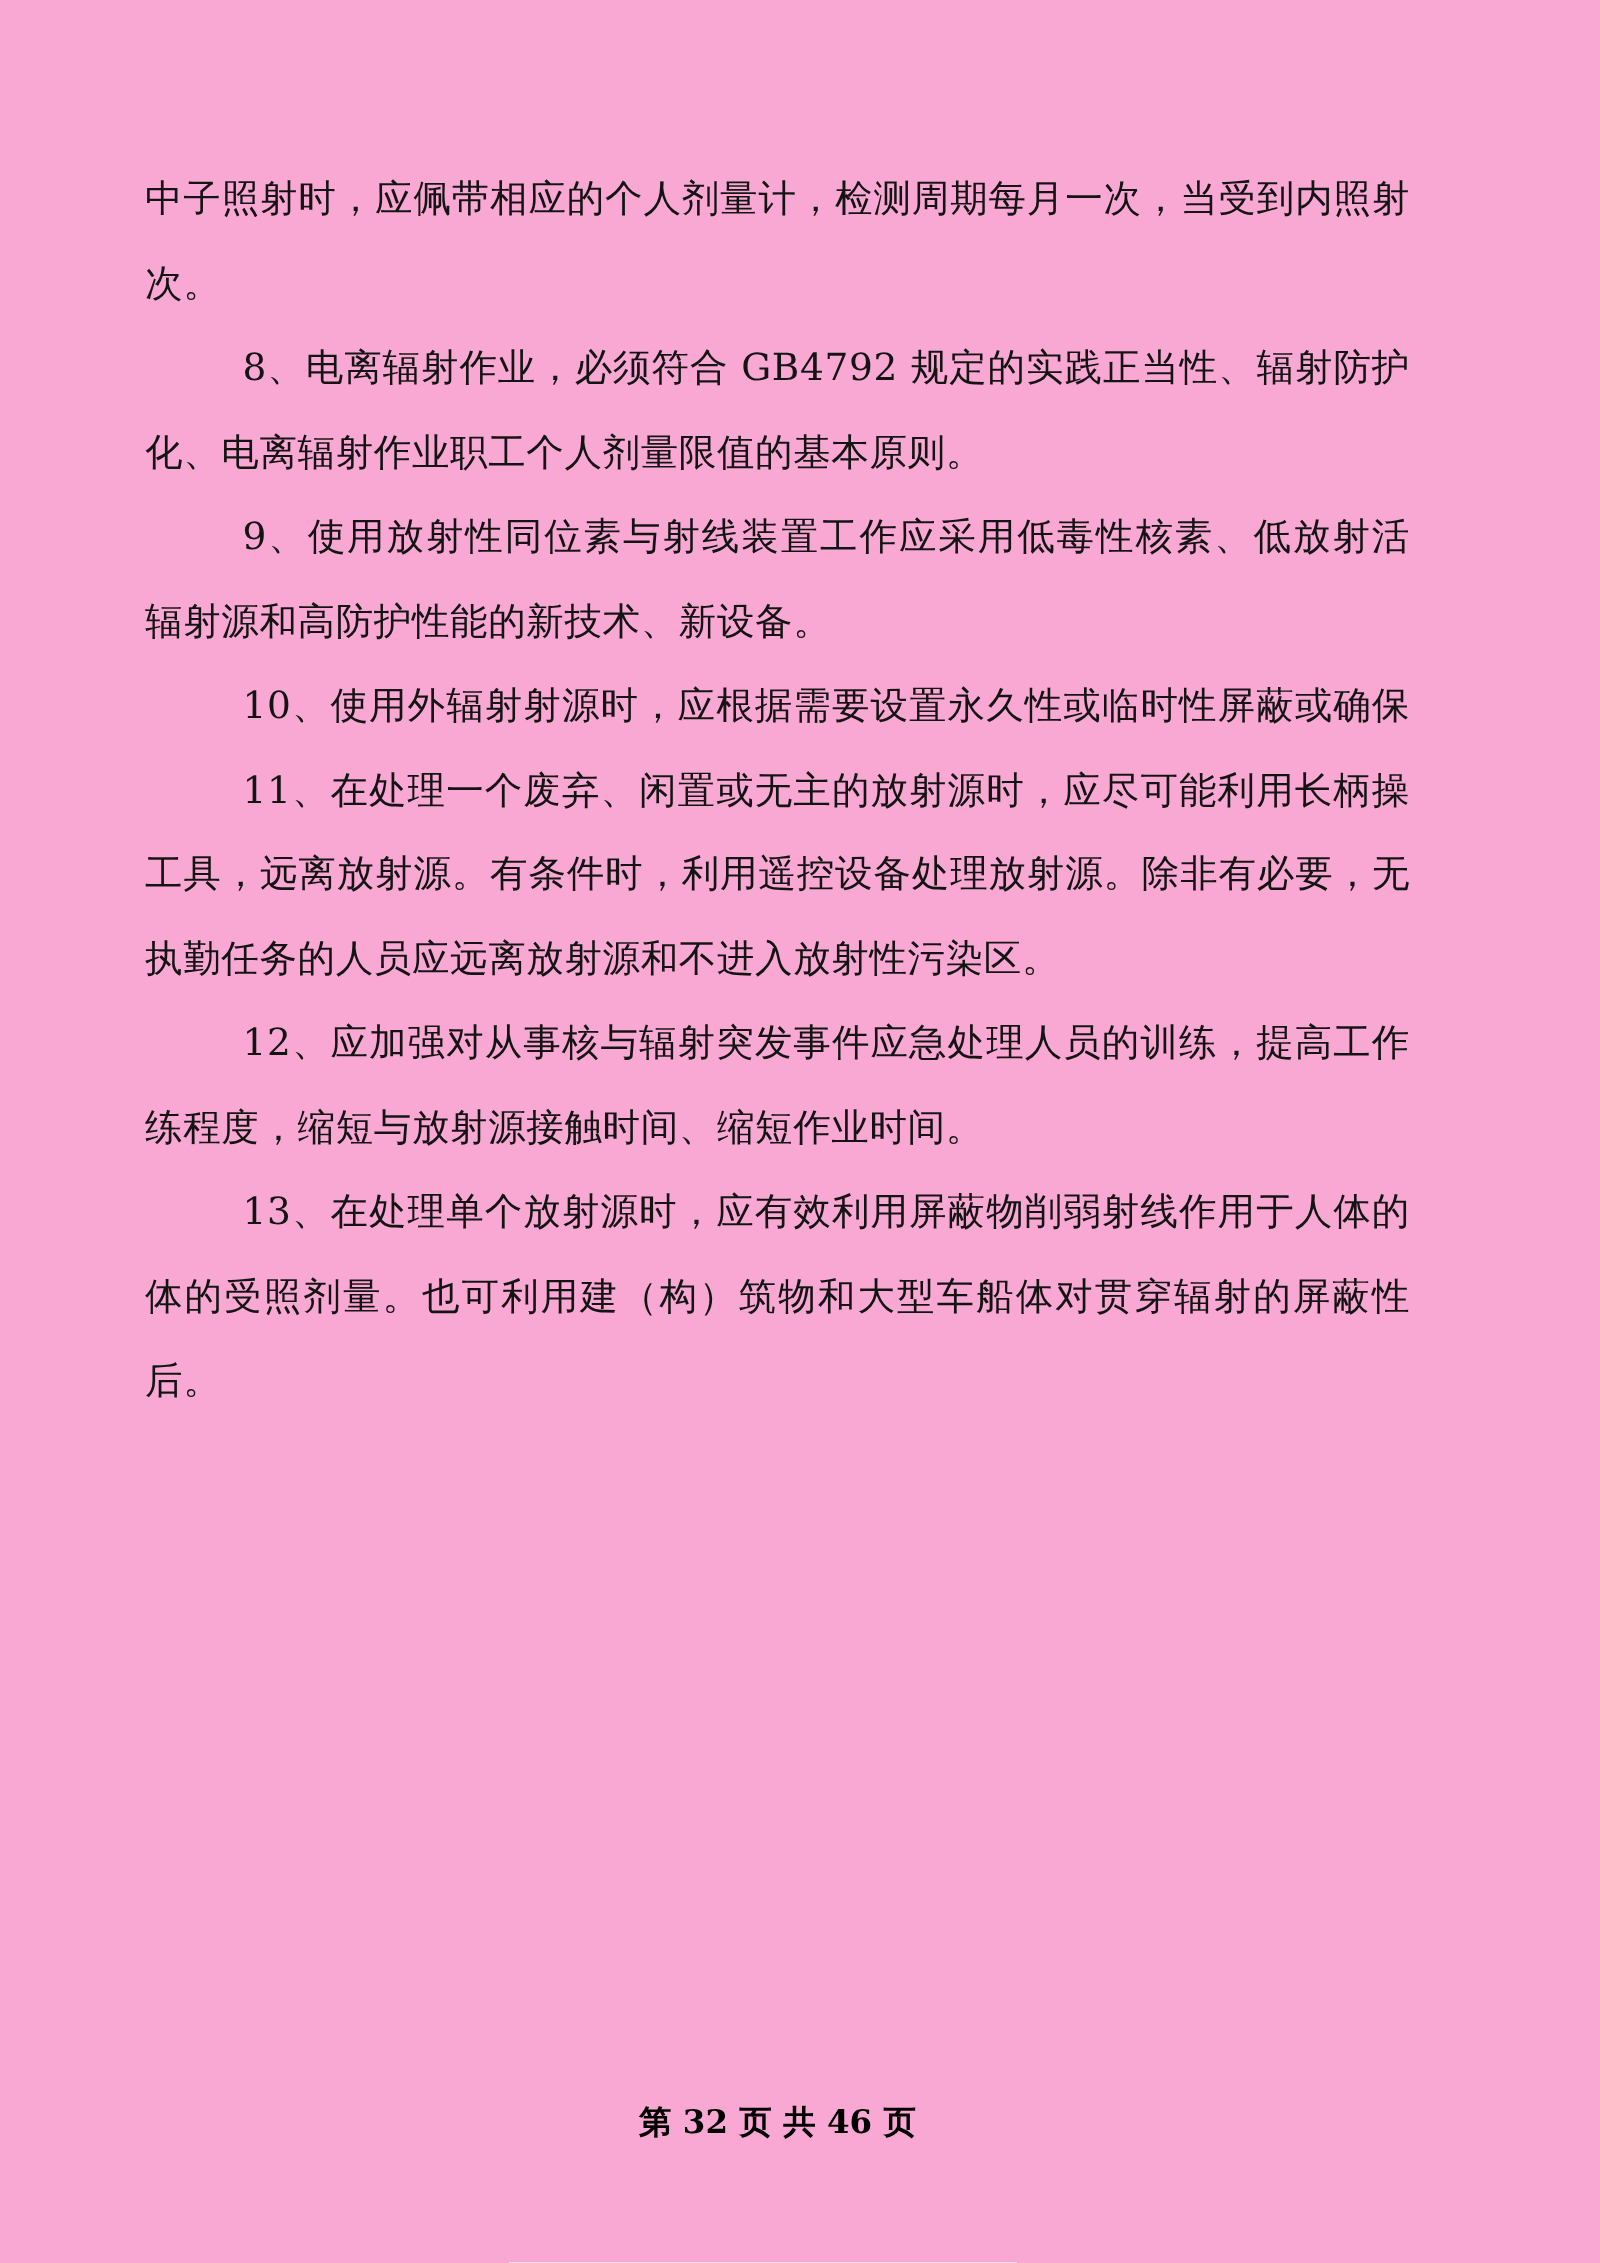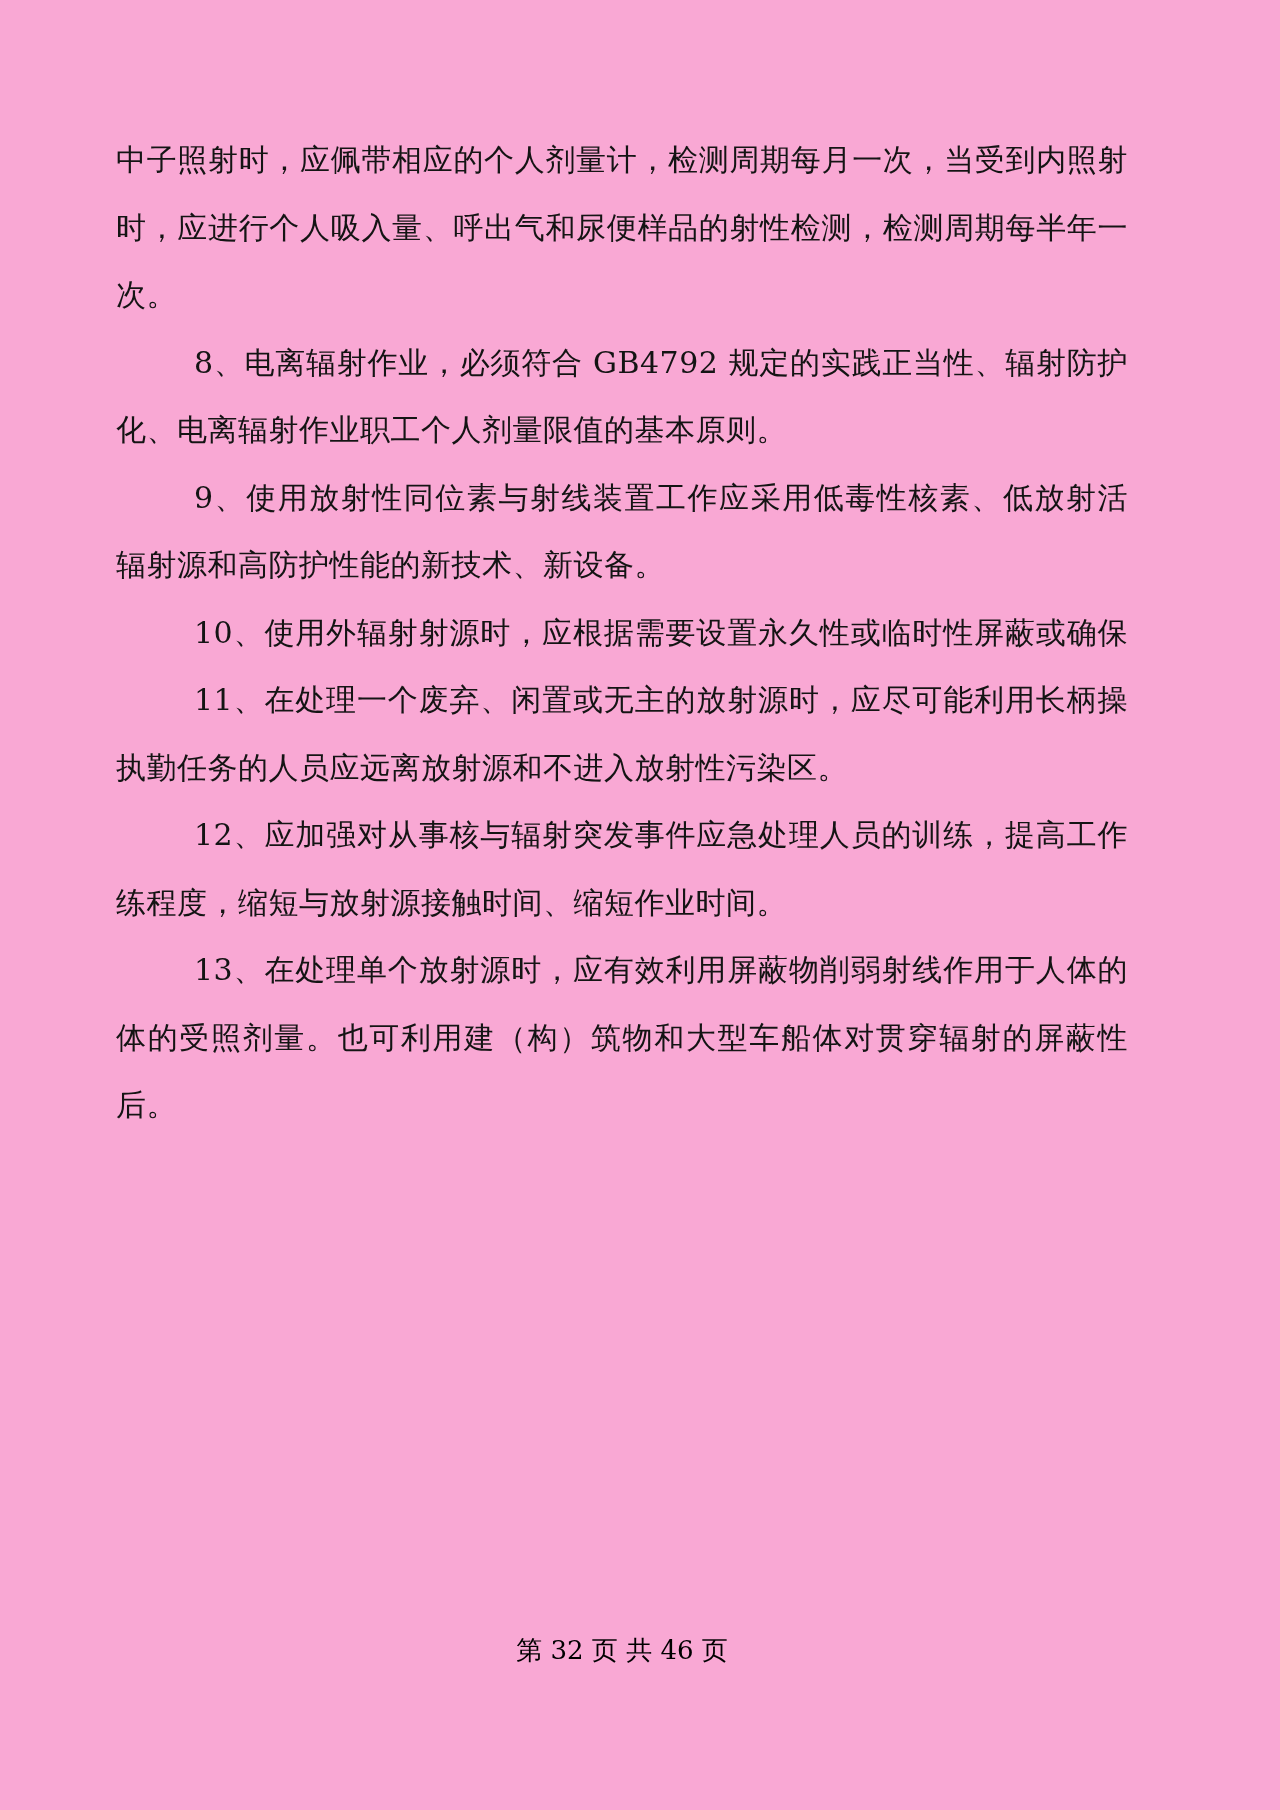--- a/index.html
+++ b/index.html
@@ -38,54 +38,54 @@
   
   .line.full {
     text-align-last: justify;
   }
   .line.indent {
     text-indent: 78px;
   }
   .page-footer {
     position: absolute;
     left: 116px;
-    top: 1634px;
+    top: 1682px;
     width: 1012px;
     text-align: center;
-    font-weight: normal;
+    font-weight: bold;
     font-size: 26px;
     line-height: 32px;
     font-family: "DejaVu Serif", "Liberation Serif", serif;
     color: #000000;
   }
 </style>
 </head>
 <body>
 
 <div class="page">
   <div class="page-body">
 
   <div class="paragraph">
         <div class="line full">中子照射时，应佩带相应的个人剂量计，检测周期每月一次，当受到内照射</div>
-        <div class="line full">时，应进行个人吸入量、呼出气和尿便样品的射性检测，检测周期每半年一</div>
         <div class="line">次。</div>
       </div>
       <div class="paragraph">
         <div class="line full indent">8、电离辐射作业，必须符合 GB4792 规定的实践正当性、辐射防护最优</div>
         <div class="line">化、电离辐射作业职工个人剂量限值的基本原则。</div>
       </div>
       <div class="paragraph">
         <div class="line full indent">9、使用放射性同位素与射线装置工作应采用低毒性核素、低放射活度</div>
         <div class="line">辐射源和高防护性能的新技术、新设备。</div>
       </div>
       <div class="paragraph">
         <div class="line full indent">10、使用外辐射射源时，应根据需要设置永久性或临时性屏蔽或确保人</div>
       </div>
       <div class="paragraph">
         <div class="line full indent">11、在处理一个废弃、闲置或无主的放射源时，应尽可能利用长柄操作</div>
+        <div class="line full">工具，远离放射源。有条件时，利用遥控设备处理放射源。除非有必要，无</div>
         <div class="line">执勤任务的人员应远离放射源和不进入放射性污染区。</div>
       </div>
       <div class="paragraph">
         <div class="line full indent">12、应加强对从事核与辐射突发事件应急处理人员的训练，提高工作熟</div>
         <div class="line">练程度，缩短与放射源接触时间、缩短作业时间。</div>
       </div>
       <div class="paragraph">
         <div class="line full indent">13、在处理单个放射源时，应有效利用屏蔽物削弱射线作用于人体的强</div>
         <div class="line full">体的受照剂量。也可利用建（构）筑物和大型车船体对贯穿辐射的屏蔽性</div>
         <div class="line">后。</div>

